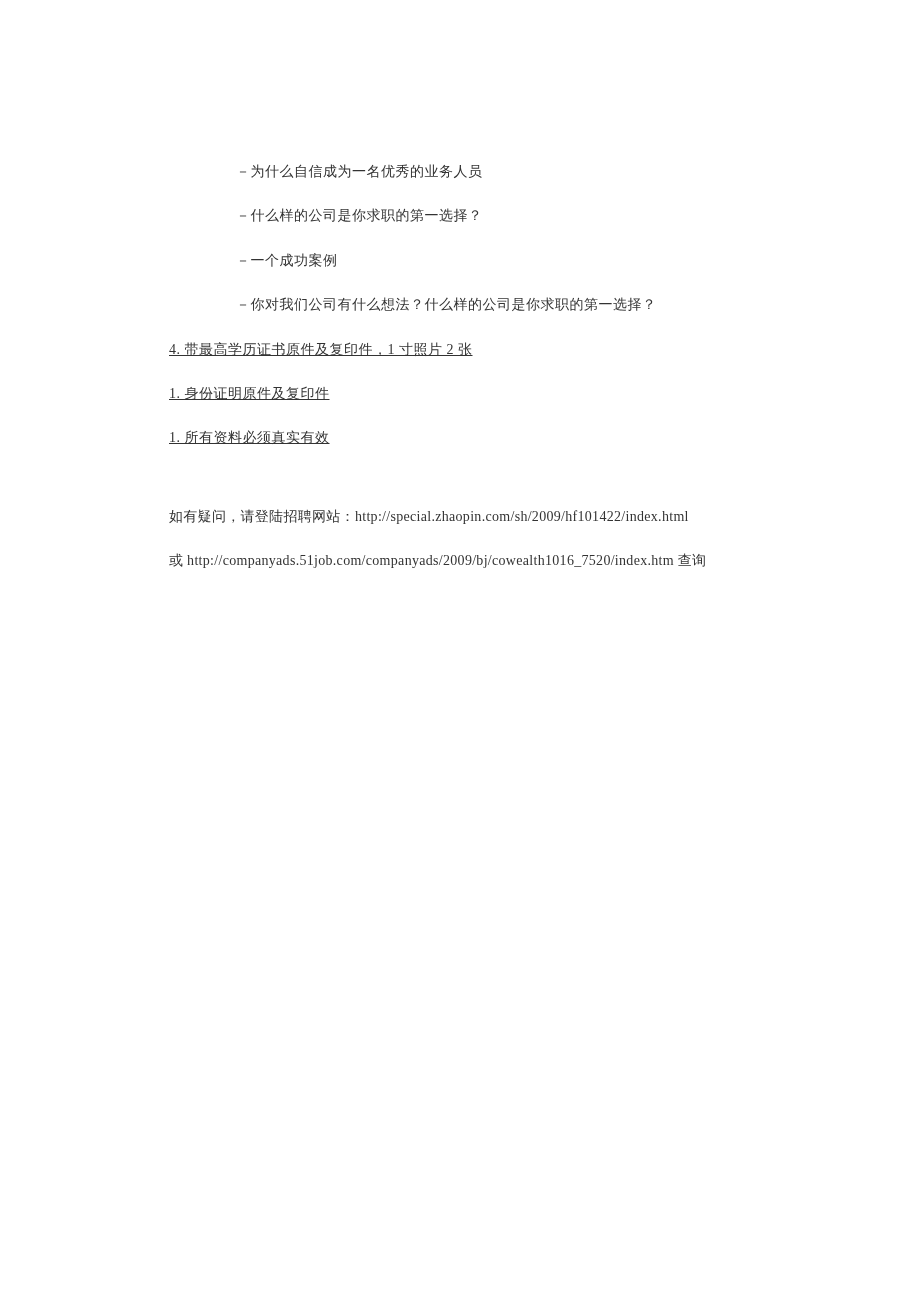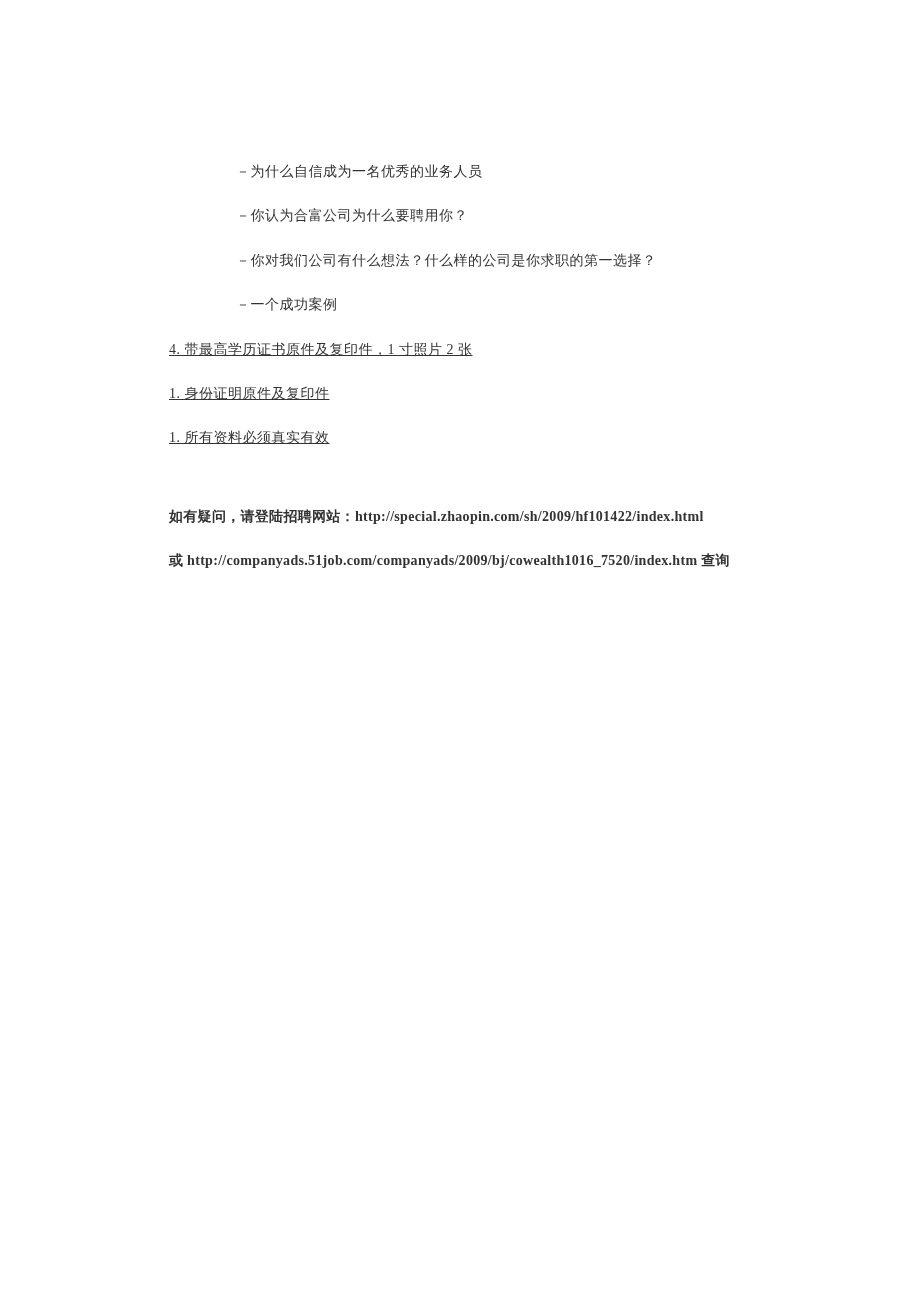--- a/index.html
+++ b/index.html
@@ -30,30 +30,29 @@
       margin-bottom: 22px;
       letter-spacing: 0.5px;
       text-decoration: underline;
     }
     .spacer {
       height: 18px;
     }
     .url-line {
       margin-bottom: 22px;
       letter-spacing: 0.3px;
-      font-weight: bold;
     }
   </style>
 </head>
 <body>
 
 <div class="content">
   <div class="indented-line">－为什么自信成为一名优秀的业务人员</div>
-  <div class="indented-line">－你认为合富公司为什么要聘用你？</div>
+  <div class="indented-line">－什么样的公司是你求职的第一选择？</div>
+  <div class="indented-line">－一个成功案例</div>
   <div class="indented-line">－你对我们公司有什么想法？什么样的公司是你求职的第一选择？</div>
-  <div class="indented-line">－一个成功案例</div>
   <div class="numbered-line">4. 带最高学历证书原件及复印件，1 寸照片 2 张</div>
   <div class="numbered-line">1. 身份证明原件及复印件</div>
   <div class="numbered-line">1. 所有资料必须真实有效</div>
   <div class="spacer"></div>
   <div class="url-line">如有疑问，请登陆招聘网站：http://special.zhaopin.com/sh/2009/hf101422/index.html</div>
   <div class="url-line">或 http://companyads.51job.com/companyads/2009/bj/cowealth1016_7520/index.htm 查询</div>
 </div>
 
 </body></html>

